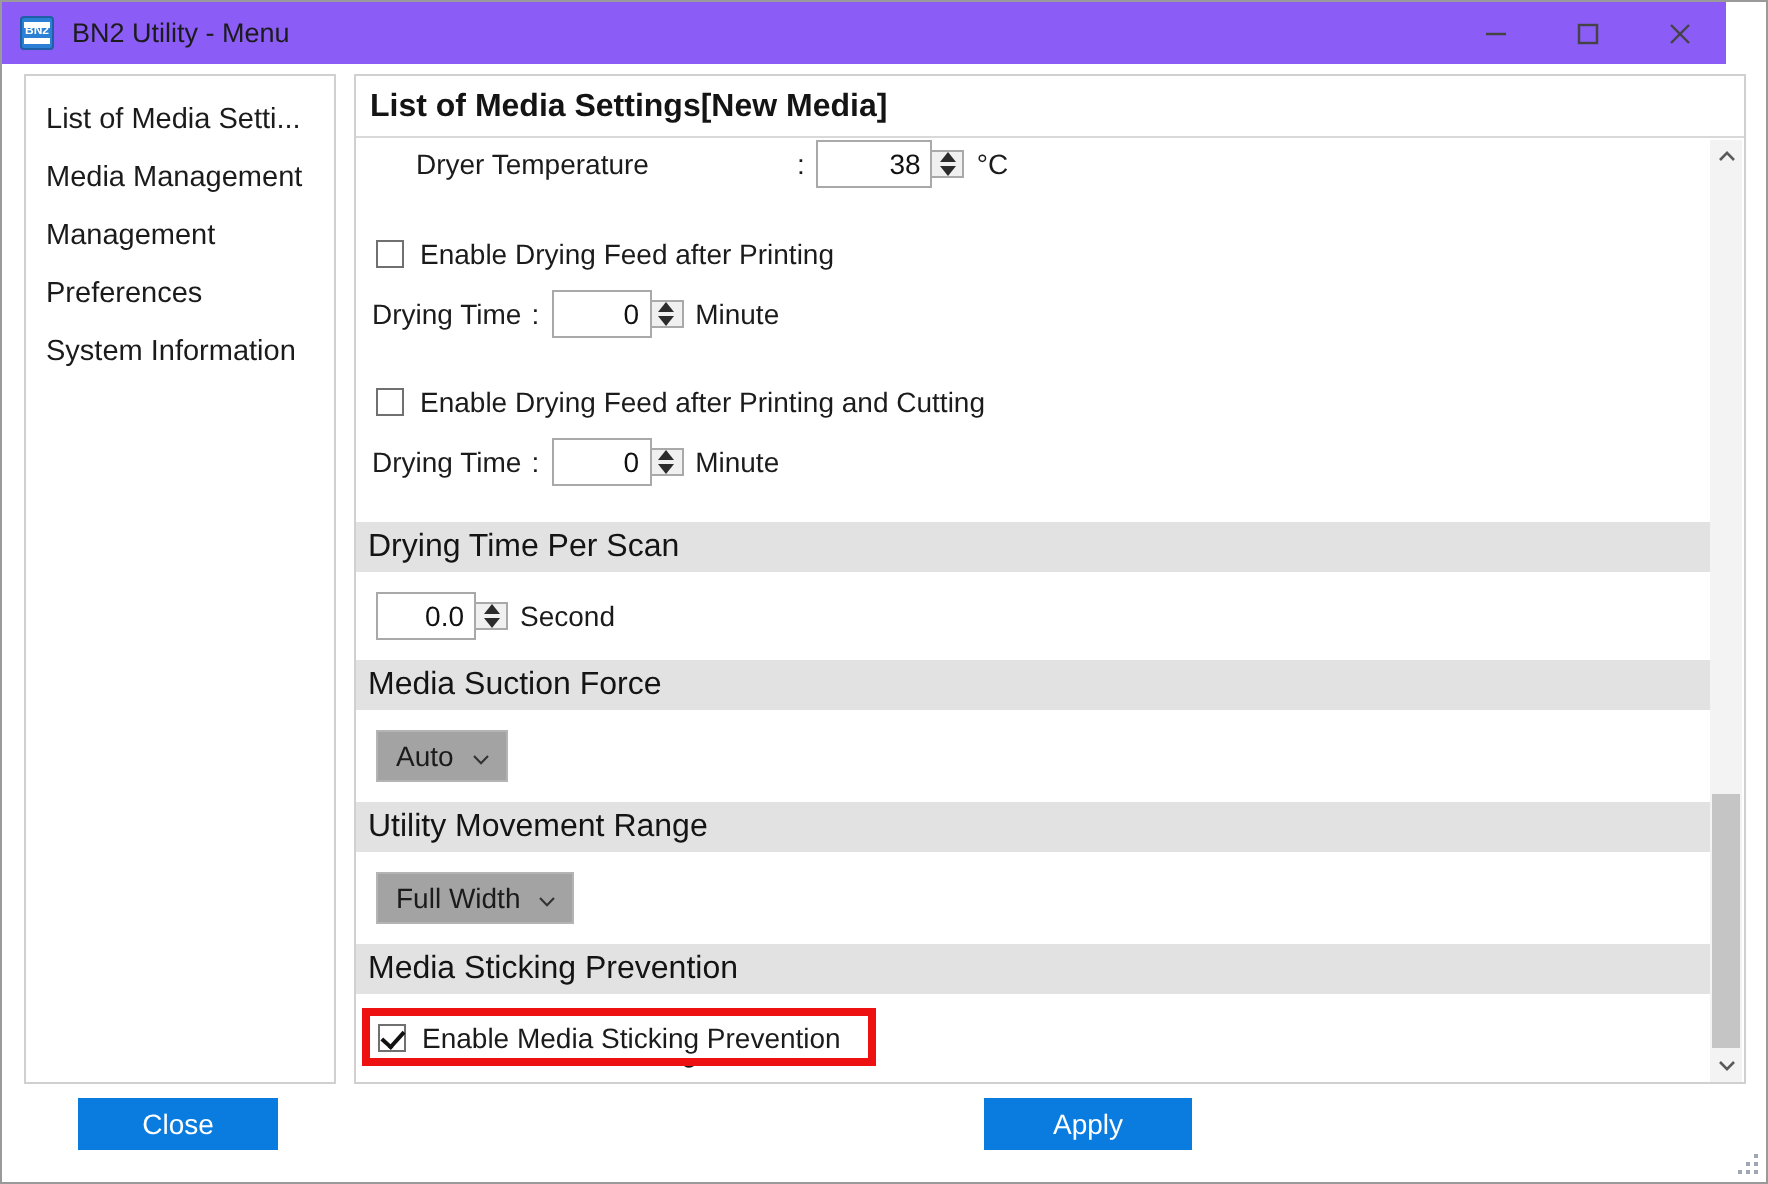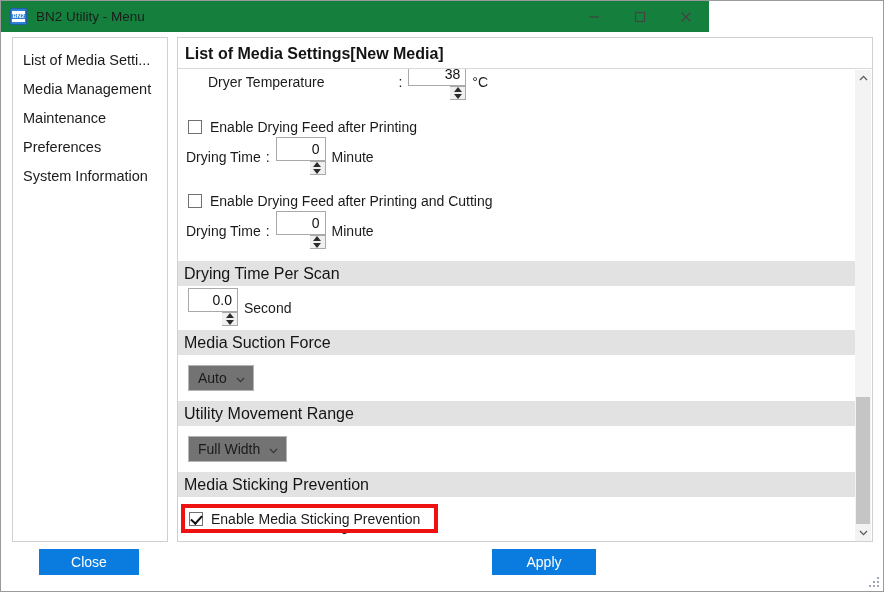--- a/index.html
+++ b/index.html
@@ -24,23 +24,23 @@
     height: 592px;
     box-sizing: border-box;
     border: 1px solid #9a9a9a;
     background: #ffffff;
   }
 
   
   .titlebar {
     position: absolute;
     left: 0; top: 0;
-    width: 708px;
+    width: 862px;
     height: 31px;
-    background: #15803d;
+    background: #8b5cf6;
     display: flex;
     align-items: center;
   }
   .app-icon {
     width: 17px;
     height: 17px;
     margin-left: 9px;
     border-radius: 2px;
     background: #2b7fd4;
     border: 1px solid #1f5fa8;
@@ -179,23 +179,22 @@
     margin-left: 6px;
   }
   .colon {
     font-size: 14px;
     margin: 0 6px 0 0;
   }
 
   
   .numfield {
     display: inline-flex;
-    align-items: flex-end;
+    align-items: center;
     height: 40px;
-    flex-direction: column;
   }
   .numfield .nbox {
     width: 50px;
     box-sizing: border-box;
     border: 1px solid #a9a9a9;
     background: #ffffff;
     text-align: right;
     padding-right: 5px;
     font-size: 14px;
     line-height: 22px;
@@ -257,21 +256,21 @@
     margin-left: 8px;
     font-size: 14px;
     color: #1b1b1b;
   }
 
   
   .dropdown {
     display: inline-flex;
     align-items: center;
     height: 26px;
-    background: #737373;
+    background: #a3a3a3;
     border: 1px solid #b4b4b4;
     box-sizing: border-box;
     padding: 0 8px 0 9px;
     font-size: 14px;
     color: #1b1b1b;
   }
   .dropdown .chev {
     margin-left: 9px;
     display: inline-block;
   }
@@ -397,21 +396,21 @@
   </div>
 
   <div class="sidebar">
     <div class="side-item">
       <span>List of Media Setti...</span>
     </div>
     <div class="side-item">
       <span>Media Management</span>
     </div>
     <div class="side-item">
-      <span>Maintenance</span>
+      <span>Management</span>
     </div>
     <div class="side-item">
       <span>Preferences</span>
     </div>
     <div class="side-item">
       <span>System Information</span>
     </div>
   </div>
 
   <div class="panel">

